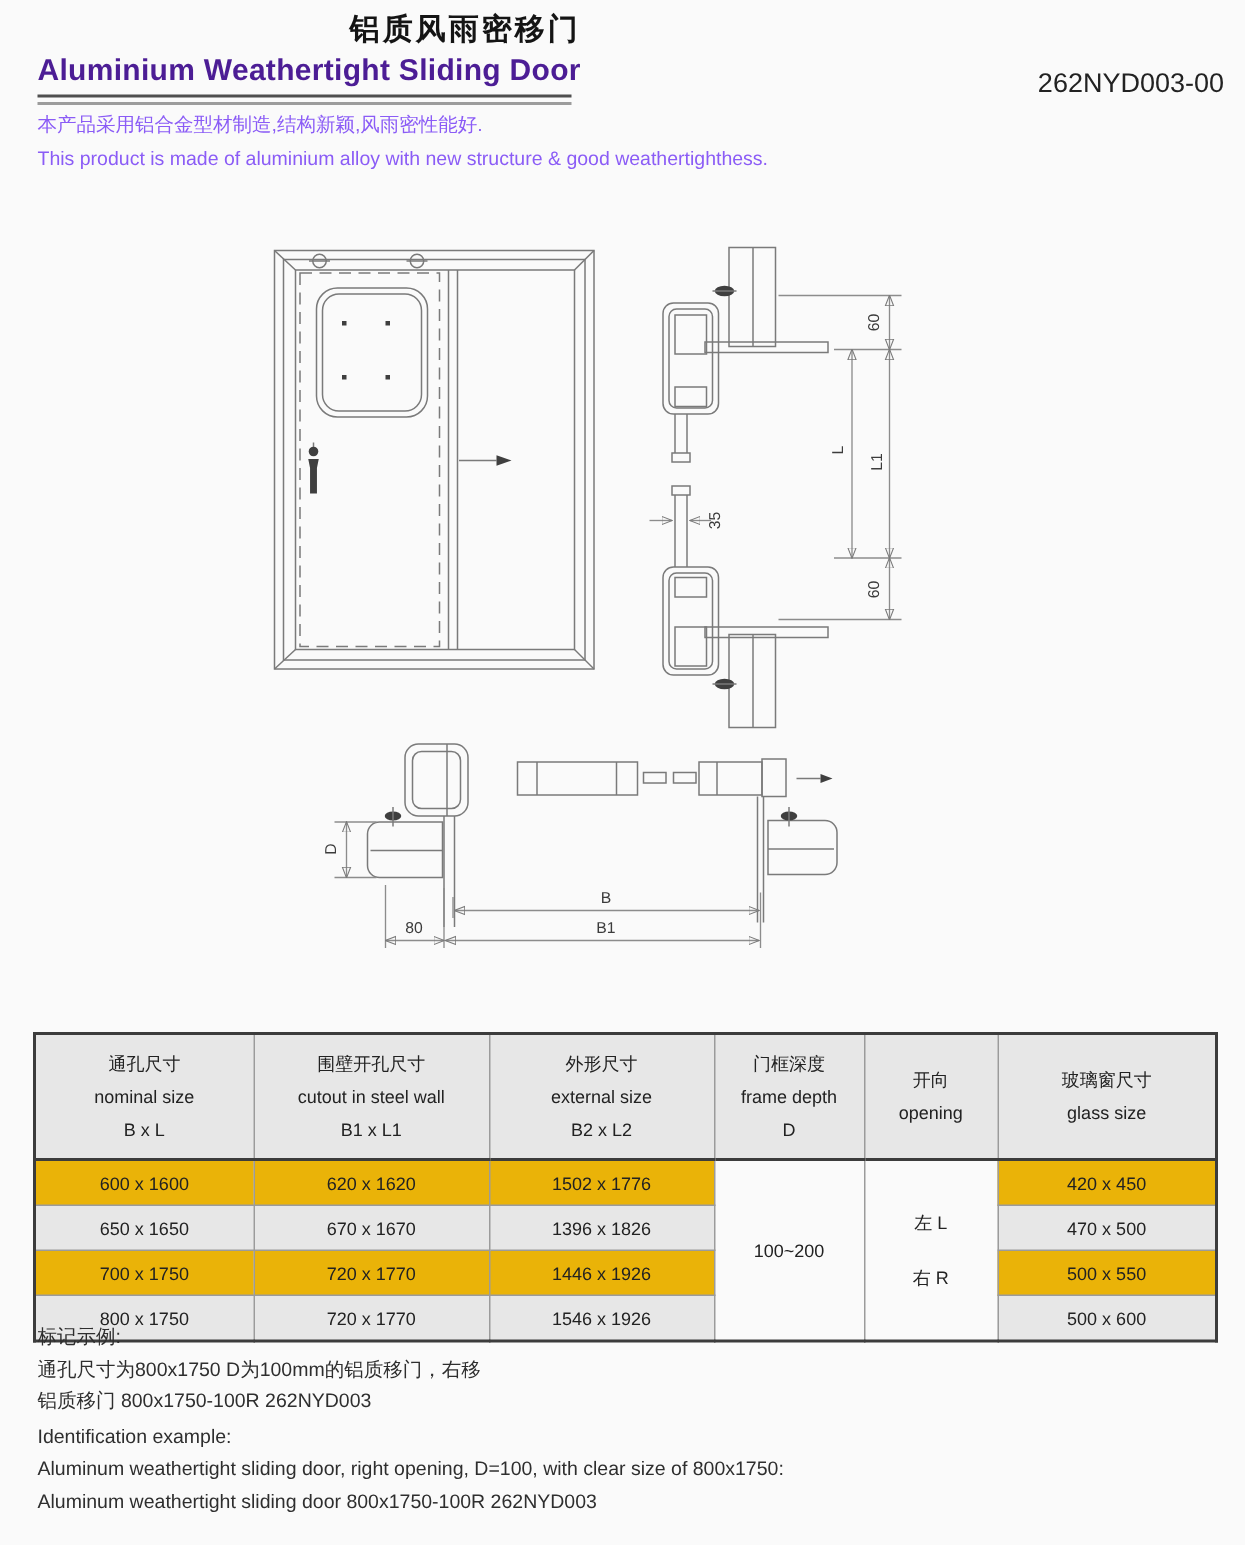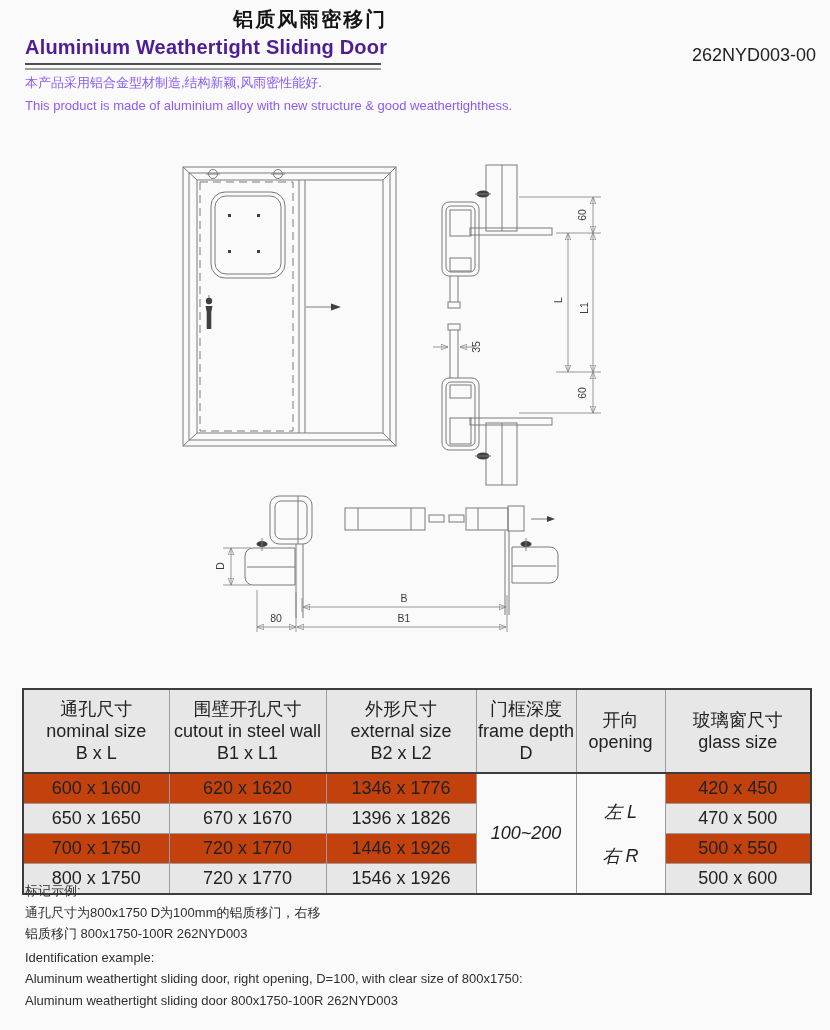--- a/index.html
+++ b/index.html
@@ -20,30 +20,30 @@
   .drawings line,.drawings rect,.drawings circle,.drawings path,.drawings ellipse{
     stroke:#7a7a7a;stroke-width:1;fill:none;
   }
   .drawings .dim{stroke:#8c8c8c;stroke-width:.9;}
   .drawings .dark{fill:#3f3f3f;stroke:none;}
   .drawings text{fill:#3c3c3c;font-size:10.5px;stroke:none;font-family:"Liberation Sans","DejaVu Sans",sans-serif;}
   
   .spec-table{
     position:absolute;left:22px;top:688px;width:788px;
     border-collapse:collapse;border:2px solid #3c3c3c;
-    font-size:18px;text-align:center;color:#222;table-layout:fixed;
+    font-size:12px;text-align:center;color:#222;table-layout:fixed;
   }
   .spec-table th,.spec-table td{border:1px solid #9b9b9b;padding:0;}
   .spec-table thead th{
     background:#e7e7e7;font-weight:normal;height:82px;
     border-bottom:2px solid #3c3c3c;line-height:22px;vertical-align:middle;
   }
-  .spec-table tbody td{height:29px;background:#c2410c;}
+  .spec-table tbody td{height:29px;background:#eab308;}
   .spec-table td.shade{background:#e7e7e7;}
-  .spec-table td.merged{background:#fafafa;font-style:italic;}
+  .spec-table td.merged{background:#fafafa;}
   .opening-cell-inner{display:flex;flex-direction:column;justify-content:center;gap:20px;height:100%;}
   
   .footer{position:absolute;left:25px;top:880px;font-size:13px;line-height:21.5px;color:#2e2e2e;}
   .footer .sp{margin-top:2px;}
 </style>
 </head>
 <body>
 
 <div class="page">
 
@@ -245,21 +245,21 @@
         <th>
           <div>玻璃窗尺寸</div>
           <div>glass size</div>
         </th>
       </tr>
     </thead>
     <tbody>
       <tr>
         <td>600 x 1600</td>
         <td>620 x 1620</td>
-        <td>1346 x 1776</td>
+        <td>1502 x 1776</td>
         <td rowspan="4" class="merged">100~200</td>
         <td rowspan="4" class="merged">
           <div class="opening-cell-inner">
             <div>左 L</div>
             <div>右 R</div>
           </div>
         </td>
         <td>420 x 450</td>
       </tr>
       <tr>

